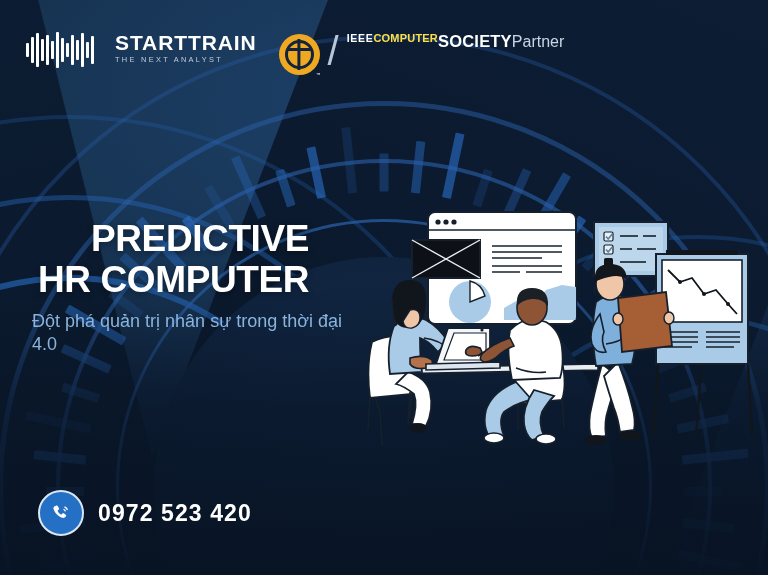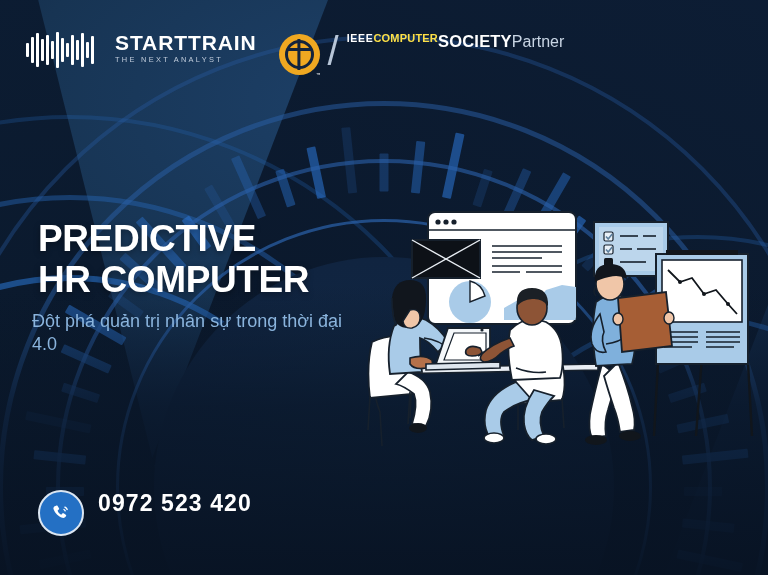--- a/index.html
+++ b/index.html
@@ -82,28 +82,28 @@
   .ieee-mark .bar-h{position:absolute;left:9px;right:9px;top:13.5px;height:3px;background:#12243d;}
   .ieee-mark .tm{position:absolute;right:-1px;bottom:-2px;font-size:4.5px;color:#ffffff;}
   .ieee-slash{color:#b8c6d8;font-size:40px;font-weight:300;line-height:.95;margin:0 1px;}
   .ieee-txt{display:flex;flex-direction:row;line-height:1.04;padding-top:1px;}
   .ieee-1{font-size:10.5px;font-weight:bold;color:#ffffff;letter-spacing:.7px;}
   .ieee-2{font-size:11px;font-weight:bold;color:#fde047;letter-spacing:.2px;}
   .ieee-3{font-size:16.5px;font-weight:bold;color:#ffffff;letter-spacing:.2px;}
   .ieee-4{font-size:16px;color:#c9d6e5;text-align:right;margin-top:1px;font-weight:normal;}
 
   
-  .headline{position:absolute;left:38px;top:218px;}
+  .headline{position:absolute;left:38px;top:218px;text-align:right;}
   .h-line{font-size:37px;font-weight:bold;color:#ffffff;letter-spacing:-.4px;
           line-height:1.12;text-shadow:0 2px 6px rgba(0,0,0,.35);}
   .subtitle{position:absolute;left:32px;top:310px;width:330px;
             font-size:18px;line-height:1.3;color:#8ab4dd;}
 
   
-  .phone{position:absolute;left:38px;top:490px;display:flex;gap:14px;}
+  .phone{position:absolute;left:38px;top:490px;display:flex;align-items:center;gap:14px;}
   .phone-circle{width:42px;height:42px;border-radius:50%;background:#2470c4;
                 border:2px solid #dbe6f2;position:relative;flex:none;
                 display:flex;align-items:center;justify-content:center;}
   .phone-num{font-size:23px;font-weight:bold;color:#ffffff;letter-spacing:1.1px;}
 
   
   .illus{position:absolute;left:366px;top:186px;width:396px;height:265px;}
   .illus svg{display:block;width:100%;height:100%;}
 </style>
 </head>

